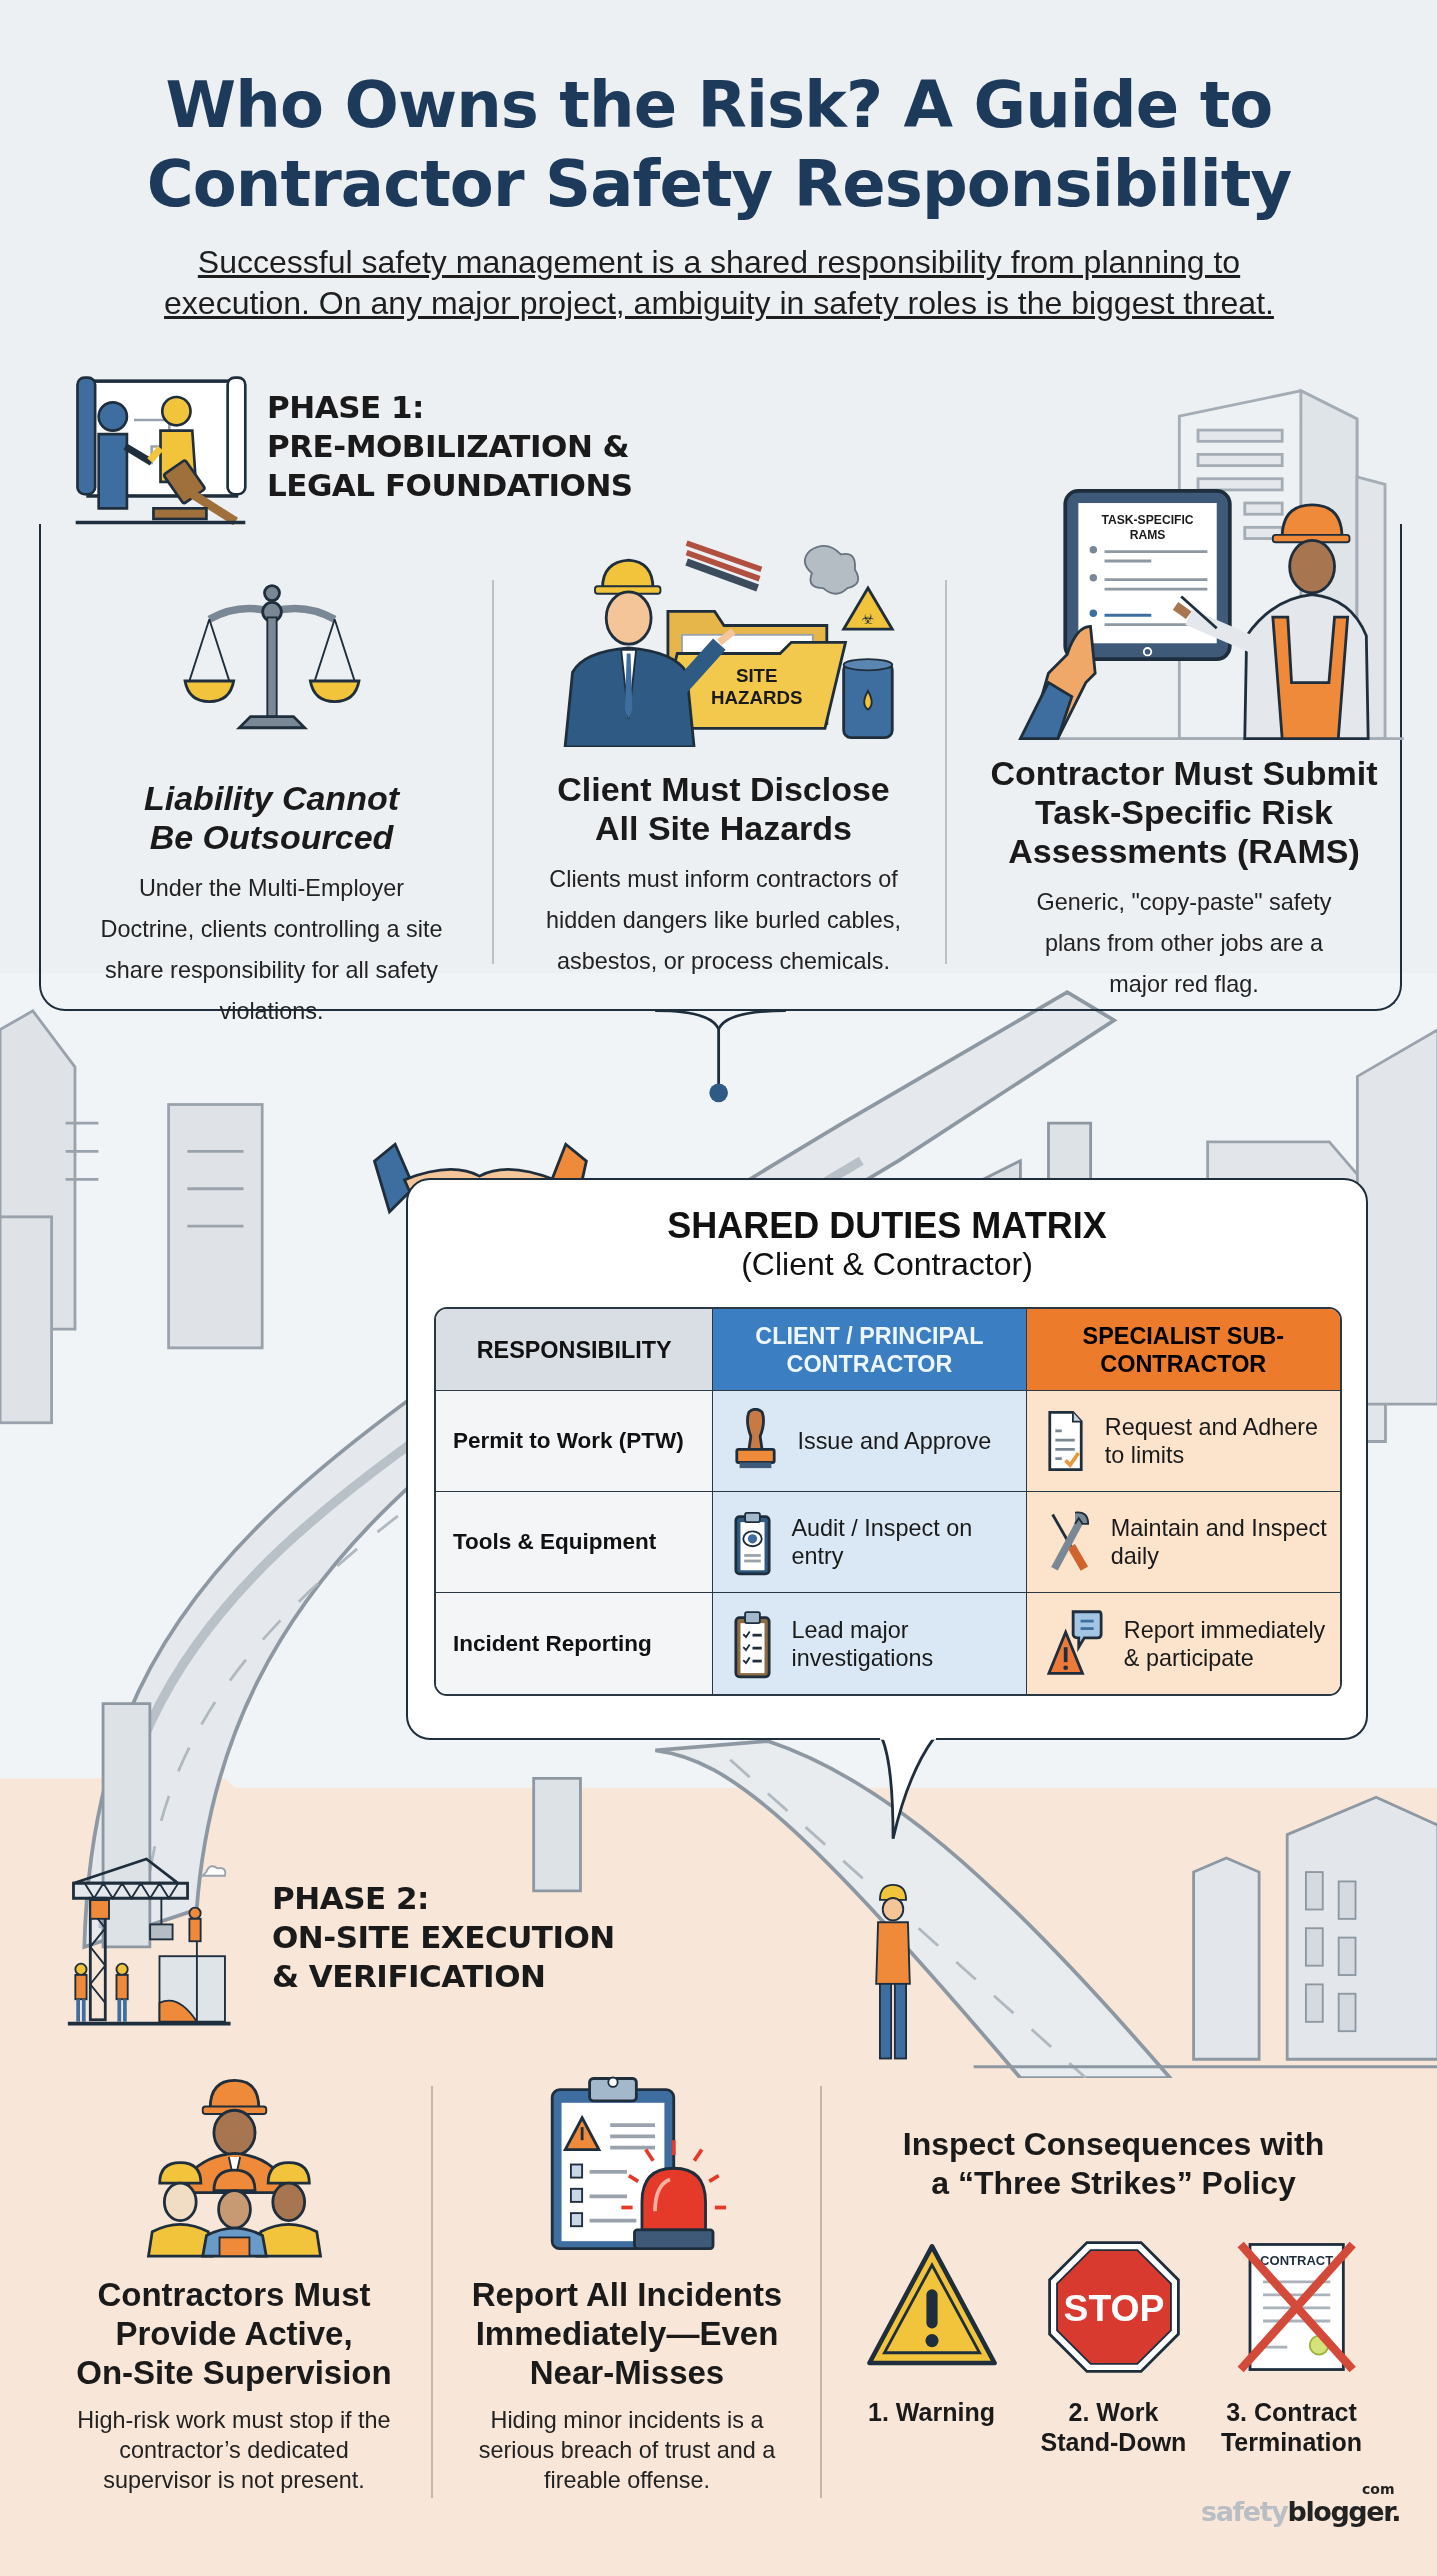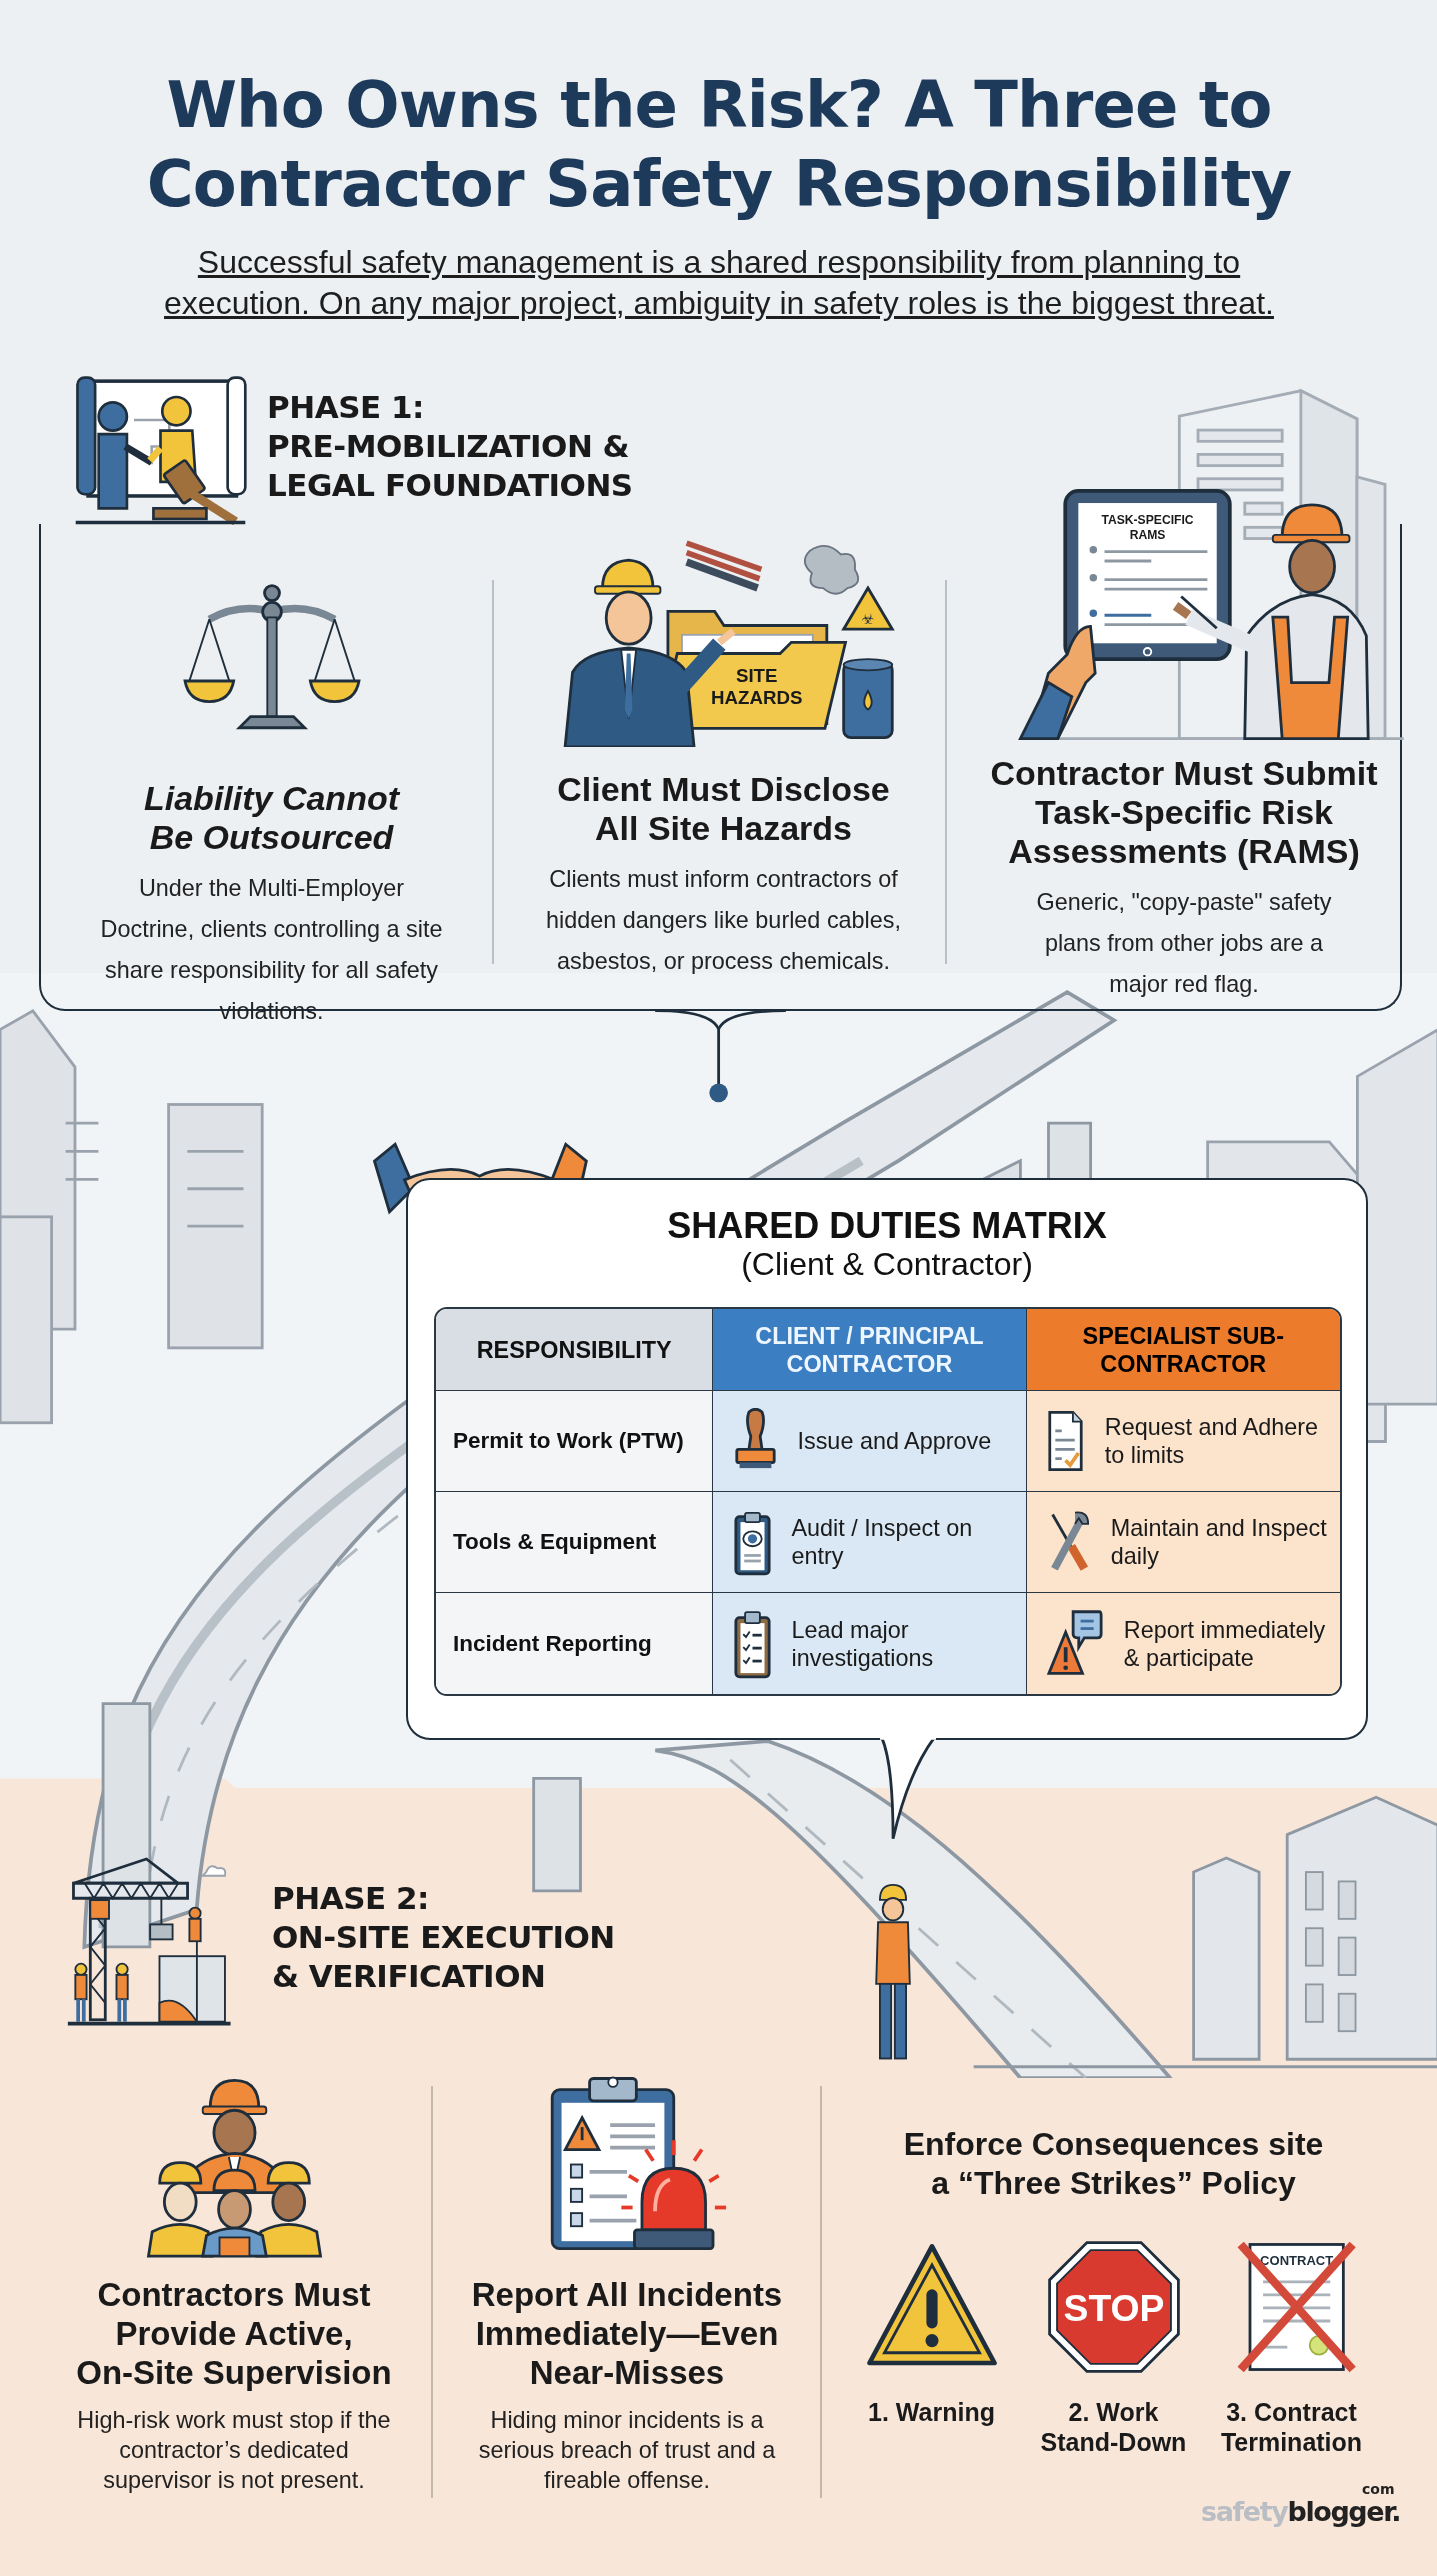--- a/index.html
+++ b/index.html
@@ -146,21 +146,21 @@
       <rect x="1430" y="1010" width="18" height="40"></rect>
     <rect x="1395" y="1060" width="18" height="40"></rect>
       <rect x="1430" y="1070" width="18" height="40"></rect>
     <rect x="1395" y="1120" width="18" height="40"></rect>
       <rect x="1430" y="1130" width="18" height="40"></rect>
   </g>
   <line x1="1040" y1="1208" x2="1536" y2="1208" stroke="#8e98a3" stroke-width="3"></line>
 </svg>
 
 <h1 class="title">
-  <span>Who Owns the Risk? A Three to</span><br>
+  <span>Who Owns the Risk? A Guide to</span><br>
   <span>Contractor Safety Responsibility</span>
 </h1>
 <div class="subtitle">
   <span>Successful safety management is a shared responsibility from planning to</span><br>
   <span>execution. On any major project, ambiguity in safety roles is the biggest threat.</span>
 </div>
 
 <div class="phase-head" style="left:67px; top:367px;">
   <svg class="phase-icon" viewBox="0 0 200 180" width="187" height="168" style="width:187px;height:159px">
     <rect x="18" y="16" width="168" height="130" fill="#fff" stroke="#1f2e3c" stroke-width="4"></rect>
@@ -524,21 +524,21 @@
   </svg>
   <h3 style="margin-top:17px;">
     <span>Report All Incidents</span><br>
     <span>Immediately—Even</span><br>
     <span>Near-Misses</span>
   </h3>
   <p style="padding:0 19px;">Hiding minor incidents is a serious breach of trust and a fireable offense.</p>
 </div>
 
 <div class="strikes-title">
-  <span>Enforce Consequences site</span><br>
+  <span>Inspect Consequences with</span><br>
   <span>a “Three Strikes” Policy</span>
 </div>
 
 <div class="strike" style="left:852px; top:2237px;">
   <svg width="140" height="140" viewBox="0 0 150 150">
     <polygon points="75,10 142,135 8,135" fill="#f2c43c" stroke="#1f2e3c" stroke-width="5" stroke-linejoin="round"></polygon>
     <polygon points="75,30 126,124 24,124" fill="none" stroke="#1f2e3c" stroke-width="3"></polygon>
     <rect x="69" y="56" width="12" height="42" rx="6" fill="#1f2e3c"></rect>
     <circle cx="75" cy="111" r="7" fill="#1f2e3c"></circle>
   </svg>

